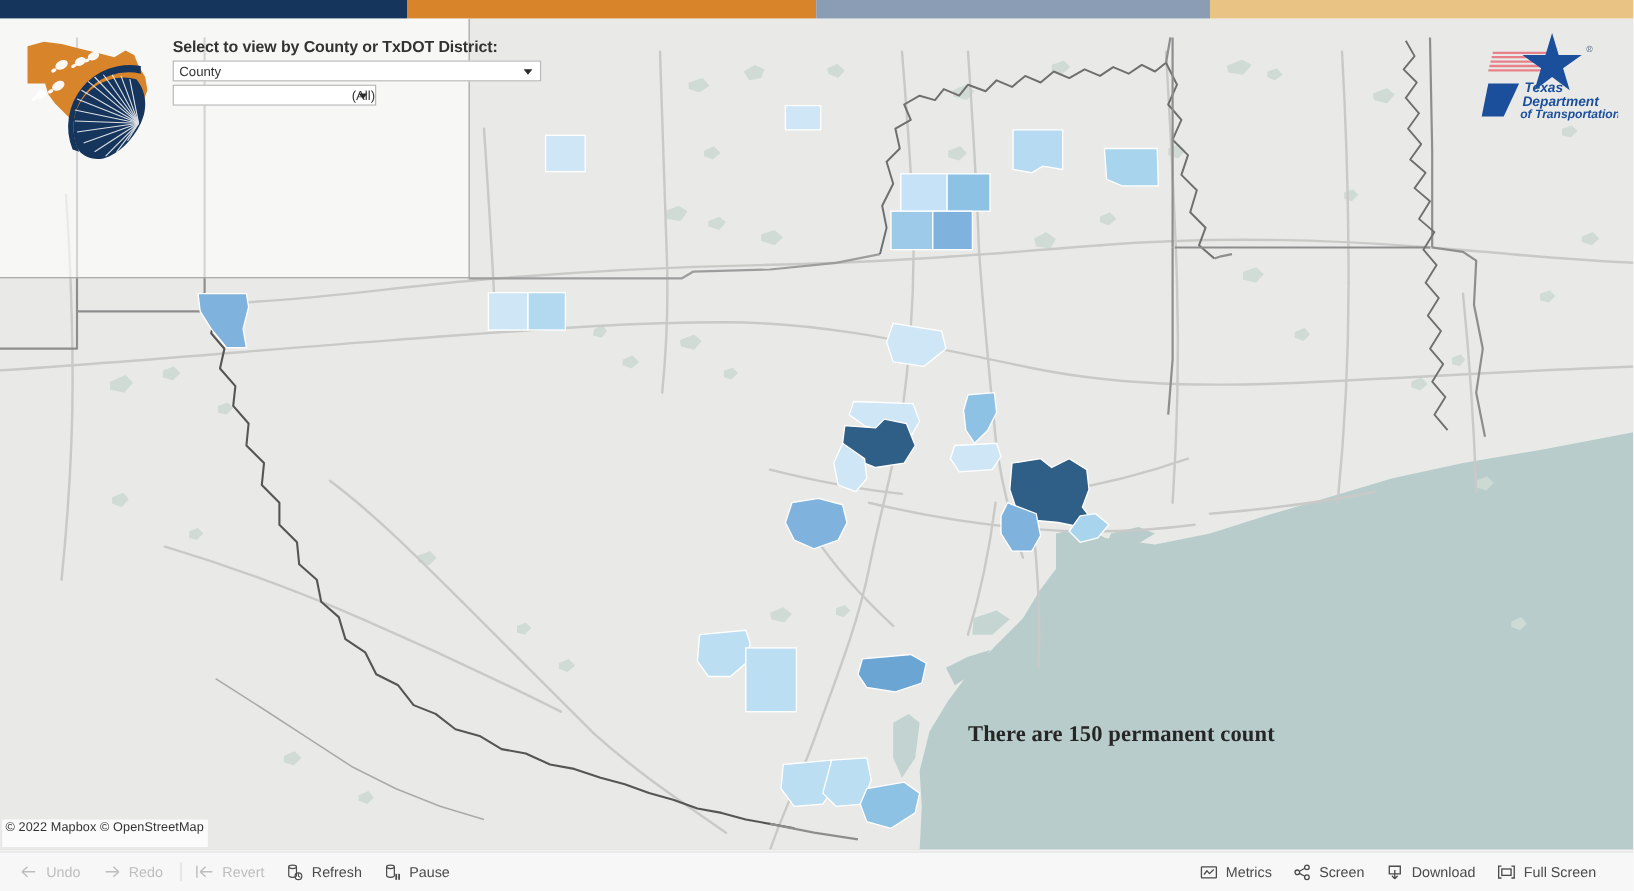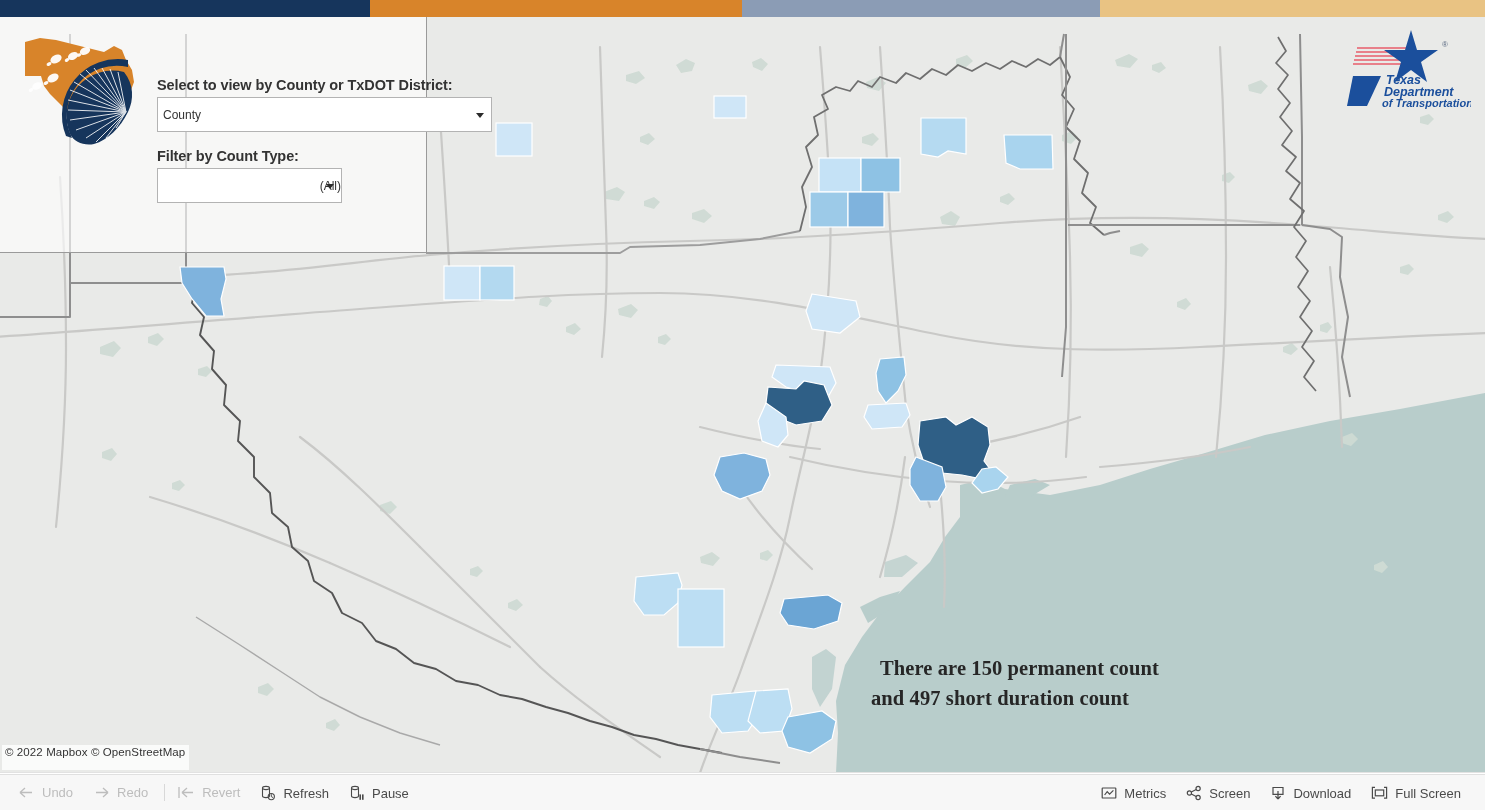--- a/index.html
+++ b/index.html
@@ -38,30 +38,30 @@
 
   
   .ctl-panel {
     position: absolute; left: 0; top: 17px;
     width: 427px; height: 236px;
     background: rgba(255,255,255,0.62);
     border-right: 1px solid #9a9a9a;
     border-bottom: 1px solid #9a9a9a;
     z-index: 20;
   }
-  .ctl-inner { position: absolute; left: 157px; top: 18px; margin-top: 42px; }
+  .ctl-inner { position: absolute; left: 157px; top: 18px; }
   .ctl-label {
     font-size: 14.5px; font-weight: bold; color: #333;
     letter-spacing: -0.1px; white-space: nowrap;
     line-height: 17px;
   }
   .ctl-label.second { margin-top: 16px; }
   .ctl-select {
     position: relative; margin-top: 3px;
-    height: 35px; background: #fff;
+    height: 19px; background: #fff;
     border: 1px solid #b3b3b3;
     display: flex; align-items: center;
   }
   .ctl-select.wide  { width: 335px; }
   .ctl-select.narrow{ width: 185px; justify-content: flex-end; }
   .ctl-select-value {
     font-size: 12px; color: #333; padding-left: 5px;
     white-space: nowrap; overflow: hidden;
   }
   .ctl-caret {
@@ -89,23 +89,23 @@
 
   
   .bottombar {
     position: absolute; left: 0; top: 774px;
     width: 1485px; height: 36px;
     background: #f7f7f7;
     border-top: 1px solid #e0e0e0;
     display: flex; align-items: center;
   }
   .bb-left  { display: flex; align-items: center; padding-left: 8px; }
-  .bb-right { display: flex; align-items: center; margin-left: auto; padding-right: 14px; }
+  .bb-right { display: flex; align-items: center; margin-left: auto; padding-right: 24px; }
   .bb-item {
-    display: flex; align-items: flex-end; gap: 7px;
+    display: flex; align-items: flex-start; gap: 7px;
     padding: 3px 10px; font-size: 13px; color: #4a4a4a;
     cursor: pointer; white-space: nowrap;
   }
   .bb-item.disabled { color: #bdbdbd; cursor: default; }
   .bb-item svg { display: block; flex: none; }
   .bb-sep {
     width: 1px; height: 17px; background: #d8d8d8; margin: 0 2px 0 6px;
   }
 </style>
 </head>
@@ -312,34 +312,32 @@
           <path d="M712,678 L756,674 L760,696 L748,714 L722,716 L710,700 Z" fill="#bcdef3"></path>
           <path d="M756,674 L788,672 L792,692 L784,714 L760,716 L748,704 Z" fill="#bcdef3"></path>
           <path d="M788,700 L822,694 L836,704 L832,722 L810,736 L788,730 L782,714 Z" fill="#8ec2e4"></path>
         </g>
 
       </g>
     </svg>
 
     <div class="callout">
       <span class="ln">There are 150 permanent count</span>
-      <span class="ln">and 497 short duration count</span>
     </div>
 
     <div class="attribution">© 2022 Mapbox  © OpenStreetMap</div>
   </div>
 
   <div class="ctl-panel">
     <div class="ctl-inner">
       <div class="ctl-label">Select to view by County or TxDOT District:</div>
       <div class="ctl-select wide">
         <span class="ctl-select-value">County</span>
         <span class="ctl-caret"></span>
       </div>
-      <div class="ctl-label second">Filter by Count Type:</div>
       <div class="ctl-select narrow">
         <span class="ctl-select-value">(All)</span>
         <span class="ctl-caret"></span>
       </div>
     </div>
   </div>
 
   <svg class="brand-logo" viewBox="0 0 140 125">
 
     <path d="M17,18 L17,52 L33,52 L36,62 L42,70 L50,78 L58,86 L64,96 L70,106

